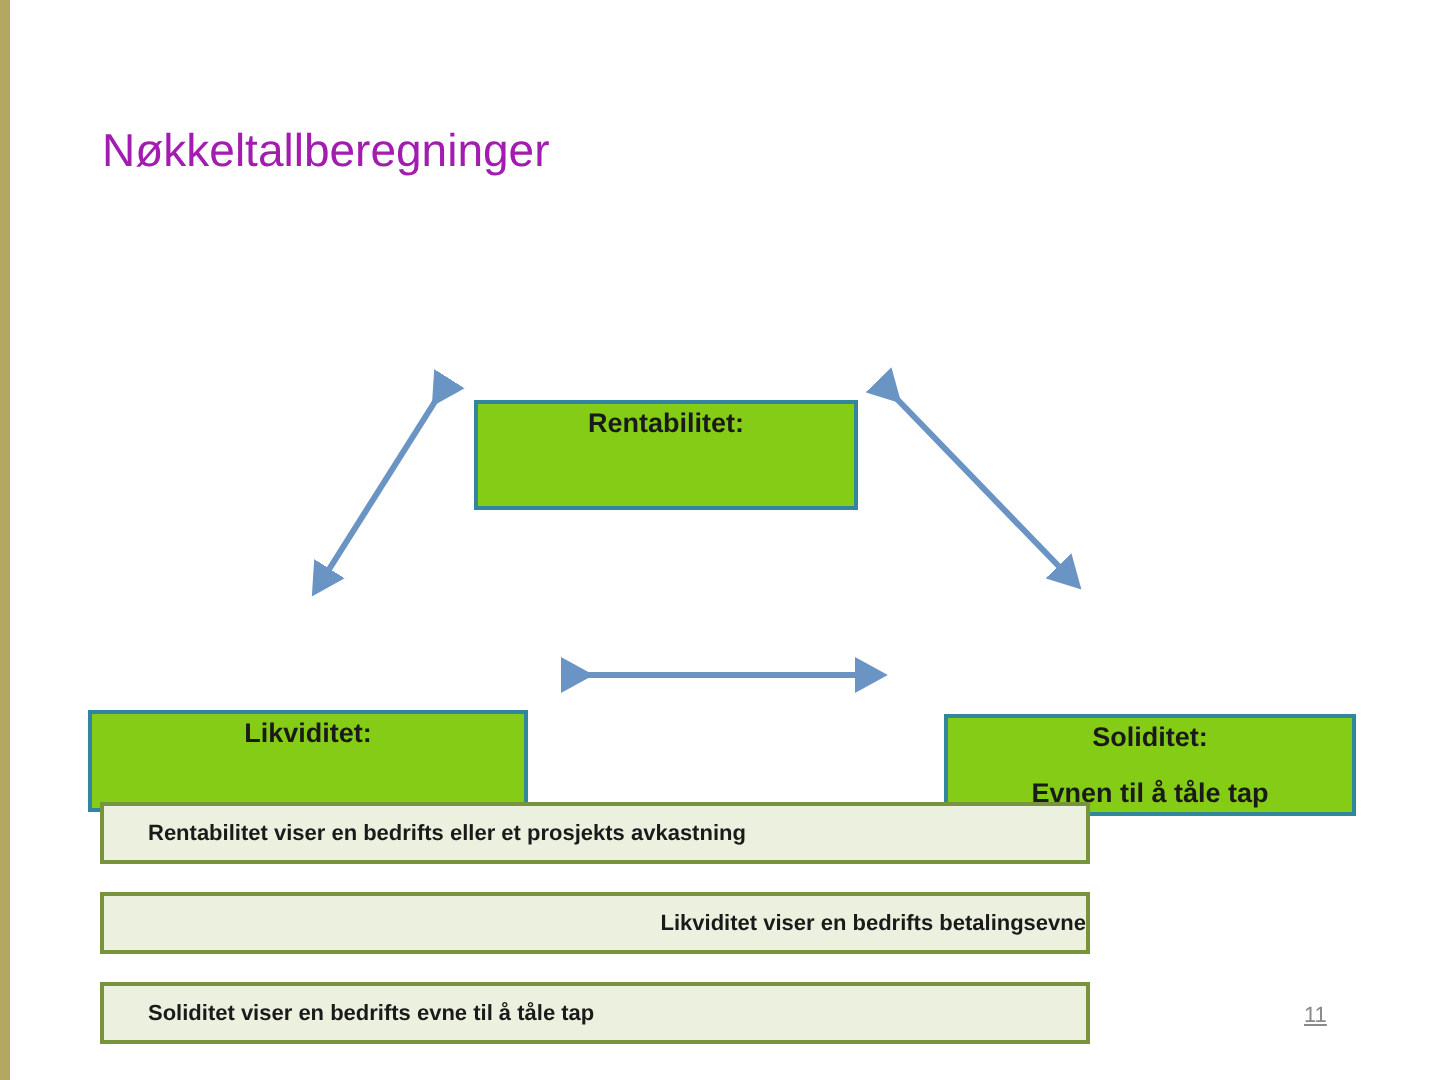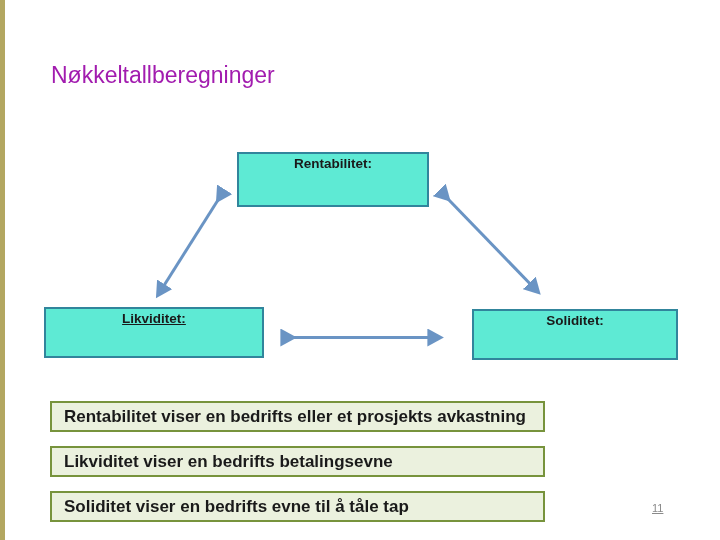--- a/index.html
+++ b/index.html
@@ -20,57 +20,58 @@
   .slide-title {
     position: absolute;
     left: 51px; top: 62px;
     font-size: 23px;
     font-weight: 400;
     color: #a21caf;
     letter-spacing: 0px;
   }
   .node {
     position: absolute;
-    background: #5eead4;
+    background: #84cc16;
     border: 2px solid #31859c;
     display: flex;
     flex-direction: column;
     align-items: center;
     justify-content: space-between;
     text-align: center;
     font-weight: bold;
     font-size: 13.5px;
     line-height: 19px;
     color: #1a1a1a;
+    margin-top: 48px;
   }
   .node-rentabilitet { left: 237px; top: 152px; width: 192px; height: 55px; }
-  .node-likviditet   { left: 44px;  top: 307px; width: 220px; height: 51px; text-decoration: underline; }
+  .node-likviditet   { left: 44px;  top: 307px; width: 220px; height: 51px; }
   .node-soliditet    { left: 472px; top: 309px; width: 206px; height: 51px; }
   .arrows-layer {
     position: absolute;
     left: 0; top: 0;
     width: 720px; height: 540px;
     pointer-events: none;
   }
   .note {
     position: absolute;
     left: 50px;
     width: 495px;
     height: 31px;
     background: #ebf1de;
     border: 2px solid #77933c;
     display: flex;
     align-items: center;
-    padding-left: 12px;
+    padding-left: 22px;
     font-weight: bold;
-    font-size: 17px;
+    font-size: 11px;
     color: #1a1a1a;
   }
   .note-1 { top: 401px; }
-  .note-2 { top: 446px; }
+  .note-2 { top: 446px; justify-content: flex-end; }
   .note-3 { top: 491px; }
   .page-number {
     position: absolute;
     left: 652px; top: 502px;
     font-size: 11px;
     color: #8a8a8a;
     text-decoration: underline;
   }
 </style>
 </head>
@@ -96,20 +97,21 @@
 <div class="node node-rentabilitet">
   <div>Rentabilitet:</div>
 </div>
 
 <div class="node node-likviditet">
   <div>Likviditet:</div>
 </div>
 
 <div class="node node-soliditet">
   <div>Soliditet:</div>
+  <div>Evnen til å tåle tap</div>
 </div>
 
 <div class="note note-1">
   <span>Rentabilitet viser en bedrifts eller et prosjekts avkastning</span>
 </div>
 
 <div class="note note-2">
   <span>Likviditet viser en bedrifts betalingsevne</span>
 </div>
 

